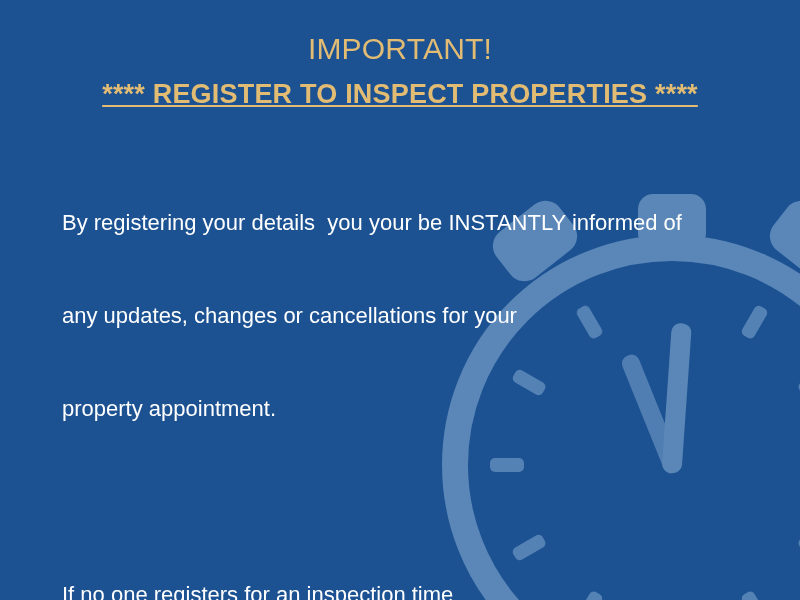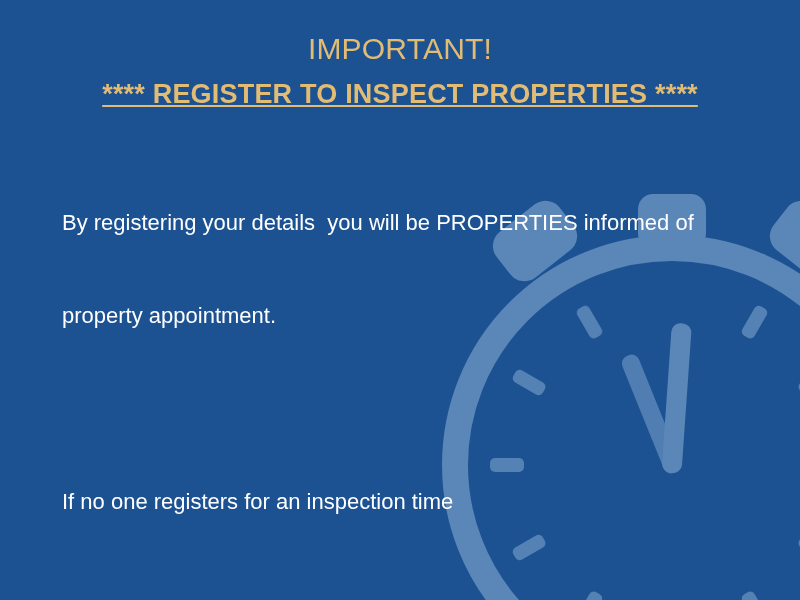--- a/index.html
+++ b/index.html
@@ -159,21 +159,22 @@
   </svg>
 
   <div class="heading-block">
     <div class="heading-1">IMPORTANT!</div>
     <div class="heading-2">****  REGISTER TO INSPECT PROPERTIES ****</div>
   </div>
 
   <div class="body-block">
 
     <div class="para">
-      <div>By registering your details  you will be PROPERTIES informed of</div>
+      <div>By registering your details  you your be INSTANTLY informed of</div>
+      <div>any updates, changes or cancellations for your</div>
       <div>property appointment.</div>
     </div>
 
     <div class="para gap-before">
       <div>If no one registers for an inspection time</div>
       
     </div>
 
   </div>
 

